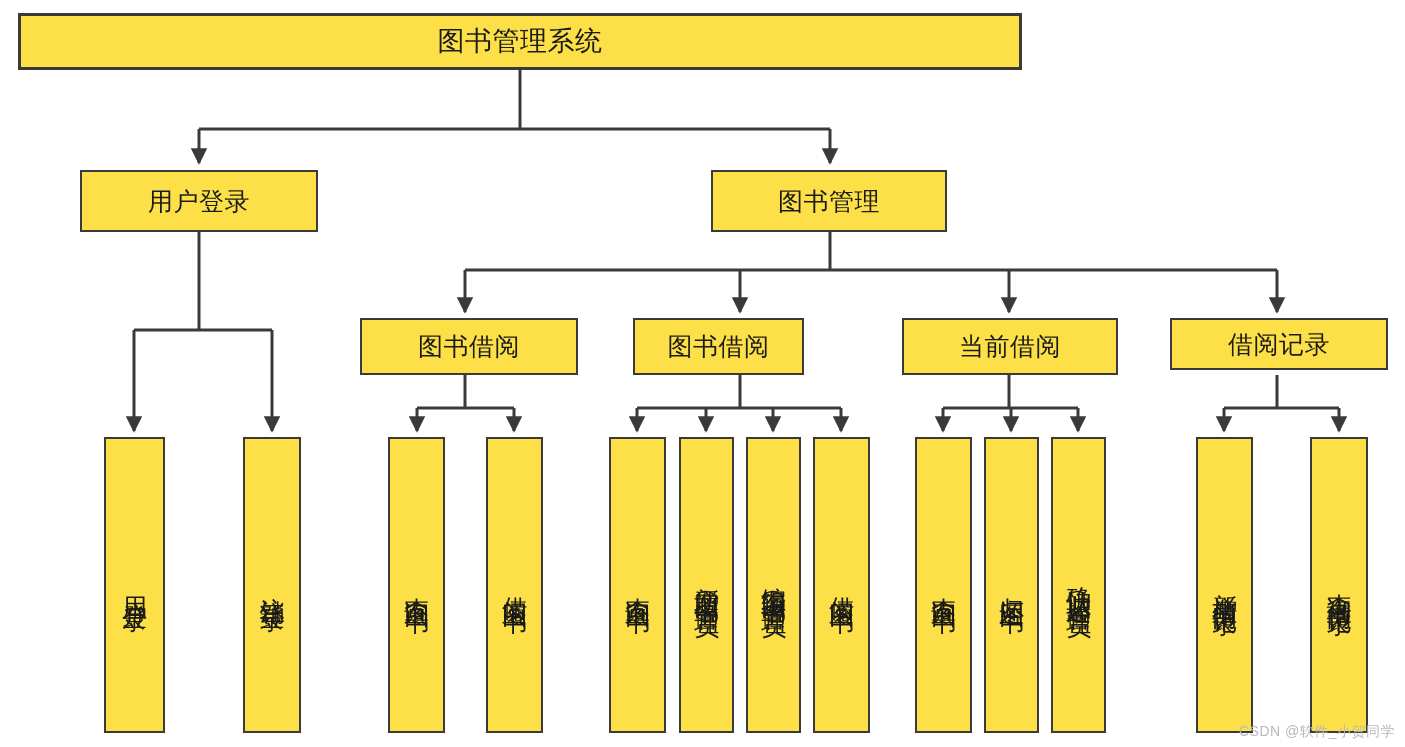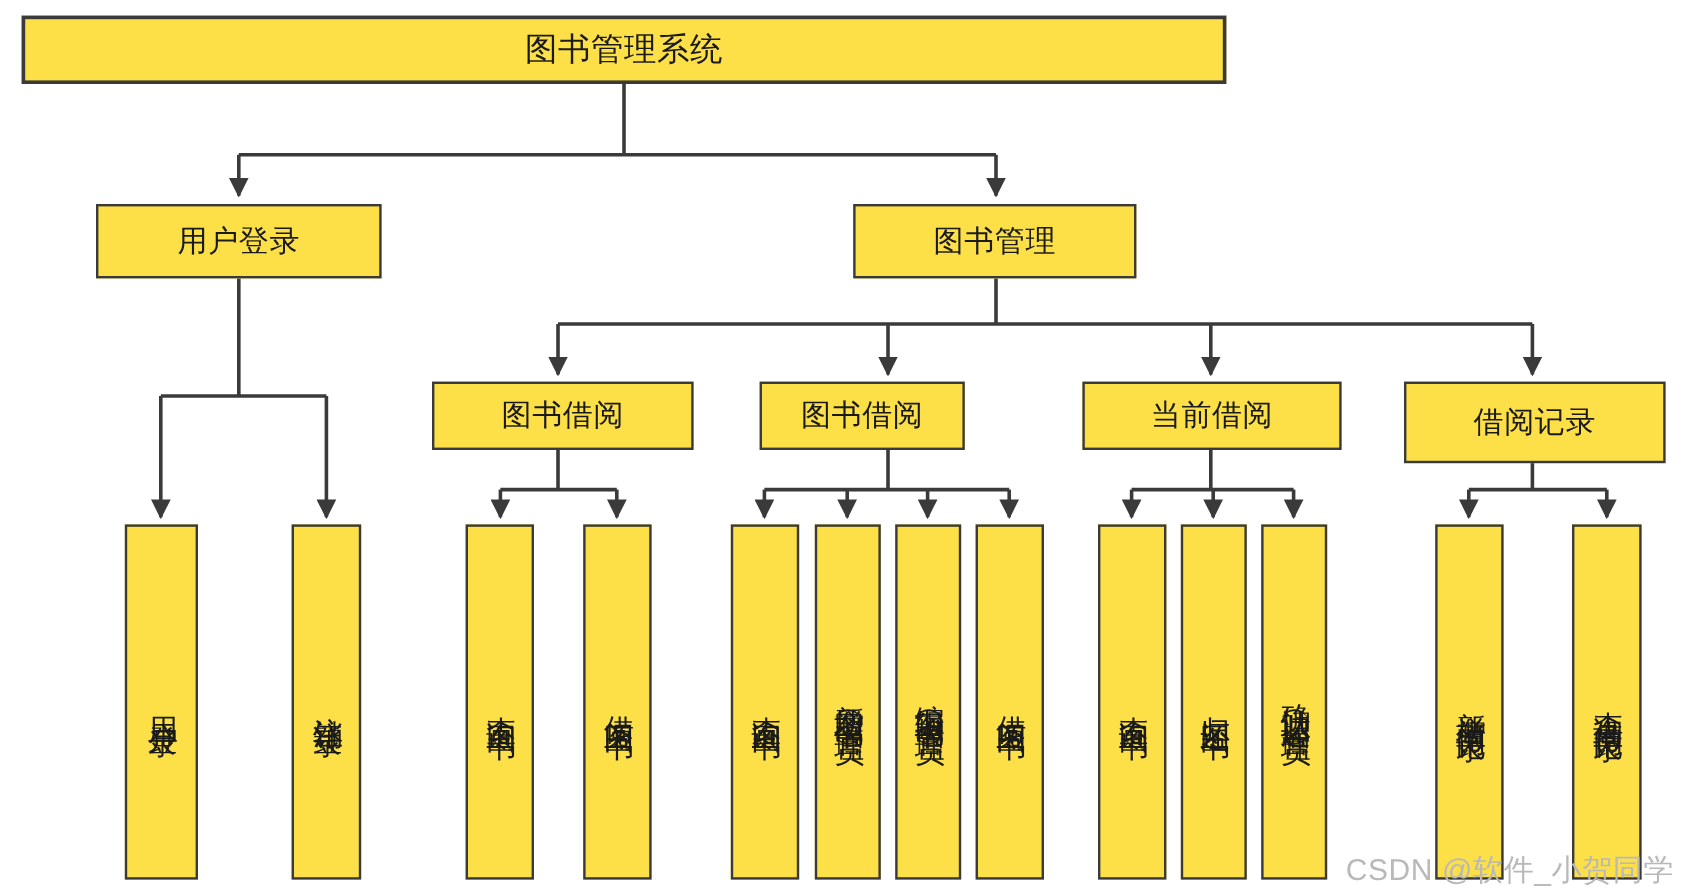--- a/index.html
+++ b/index.html
@@ -61,21 +61,21 @@
     text-orientation: upright;
     font-size: 25px;
     line-height: 1.02;
     letter-spacing: 4px;
     white-space: nowrap;
   }
   #watermark {
     position: absolute;
     right: 10px;
     bottom: 6px;
-    font-size: 25px;
+    font-size: 14px;
     color: #b9b9b9;
     letter-spacing: 0.5px;
     z-index: 5;
     white-space: nowrap;
     pointer-events: none;
   }
 </style>
 </head>
 <body>
 
@@ -144,21 +144,21 @@
 
   <div class="node horizontal" id="node-l3-0" style="left: 360px; top: 318px; width: 218px; height: 57px;">
     <span class="node-label">图书借阅</span>
   </div>
   <div class="node horizontal" id="node-l3-1" style="left: 633px; top: 318px; width: 171px; height: 57px;">
     <span class="node-label">图书借阅</span>
   </div>
   <div class="node horizontal" id="node-l3-2" style="left: 902px; top: 318px; width: 216px; height: 57px; justify-content: center;">
     <span class="node-label">当前借阅</span>
   </div>
-  <div class="node horizontal" id="node-l3-3" style="left: 1170px; top: 318px; width: 218px; height: 68px;">
+  <div class="node horizontal" id="node-l3-3" style="left: 1170px; top: 318px; width: 218px; height: 52px;">
     <span class="node-label">借阅记录</span>
   </div>
 
   <div class="node vertical" id="node-leaf-0" style="left: 104px; top: 437px; width: 61px; height: 296px;">
     <span class="node-label">用户登录</span>
   </div>
   <div class="node vertical" id="node-leaf-1" style="left: 243px; top: 437px; width: 58px; height: 296px;">
     <span class="node-label">注销登录</span>
   </div>
   <div class="node vertical" id="node-leaf-2" style="left: 388px; top: 437px; width: 57px; height: 296px;">

